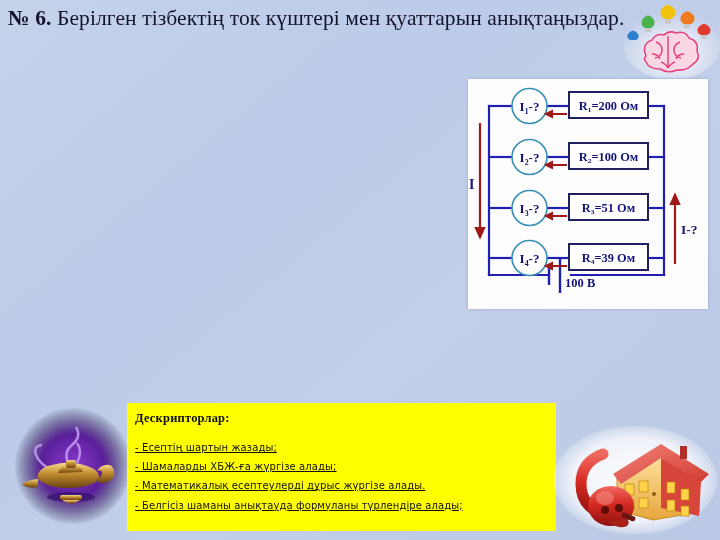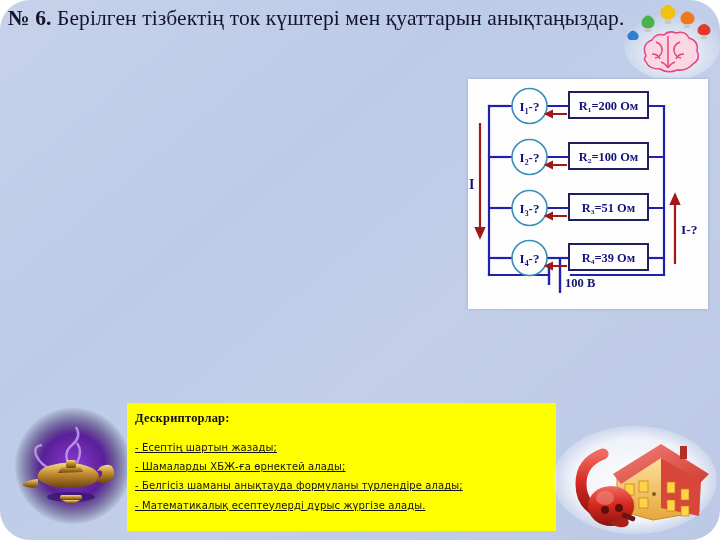--- a/index.html
+++ b/index.html
@@ -11,21 +11,20 @@
     height: 540px;
     overflow: hidden;
     font-family: "Liberation Sans", sans-serif;
   }
   #slide {
     position: relative;
     width: 720px;
     height: 540px;
     background: linear-gradient(140deg, #c6d2ea 0%, #bccbe8 35%, #c3cfe8 60%, #bcc9e6 100%);
     overflow: hidden;
-    border-radius: 30px;
   }
 
   
   #title {
     position: absolute;
     left: 8px;
     top: 4px;
     width: 640px;
     font-family: "Liberation Serif", "DejaVu Serif", serif;
     font-size: 21.5px;
@@ -278,23 +277,23 @@
         <rect x="46" y="90" width="22" height="5" rx="2" fill="url(#goldG)"></rect>
         <path d="M48 95 q9 7 18 0 z" fill="url(#goldG)"></path>
       </g>
     </svg>
   </div>
 
   <div id="descriptors">
     <div class="d-title">Дескрипторлар:</div>
     <ul>
       <li>- Есептің шартын жазады;</li>
-      <li>- Шамаларды ХБЖ-ға өрнектей алады;</li>
+      <li>- Шамаларды ХБЖ-ға жүргізе алады;</li>
+      <li>- Математикалық есептеулерді дұрыс жүргізе алады.</li>
       <li>- Белгісіз шаманы анықтауда формуланы түрлендіре алады;</li>
-      <li>- Математикалық есептеулерді дұрыс жүргізе алады.</li>
     </ul>
   </div>
 
   <div id="plug-deco">
     <svg viewBox="0 0 168 112" width="168" height="112" xmlns="http://www.w3.org/2000/svg">
       <defs>
         <radialGradient id="whiteG" cx="50%" cy="50%" r="55%">
           <stop offset="0%" stop-color="#ffffff" stop-opacity="0.98"></stop>
           <stop offset="70%" stop-color="#ffffff" stop-opacity="0.75"></stop>
           <stop offset="100%" stop-color="#ffffff" stop-opacity="0"></stop>

